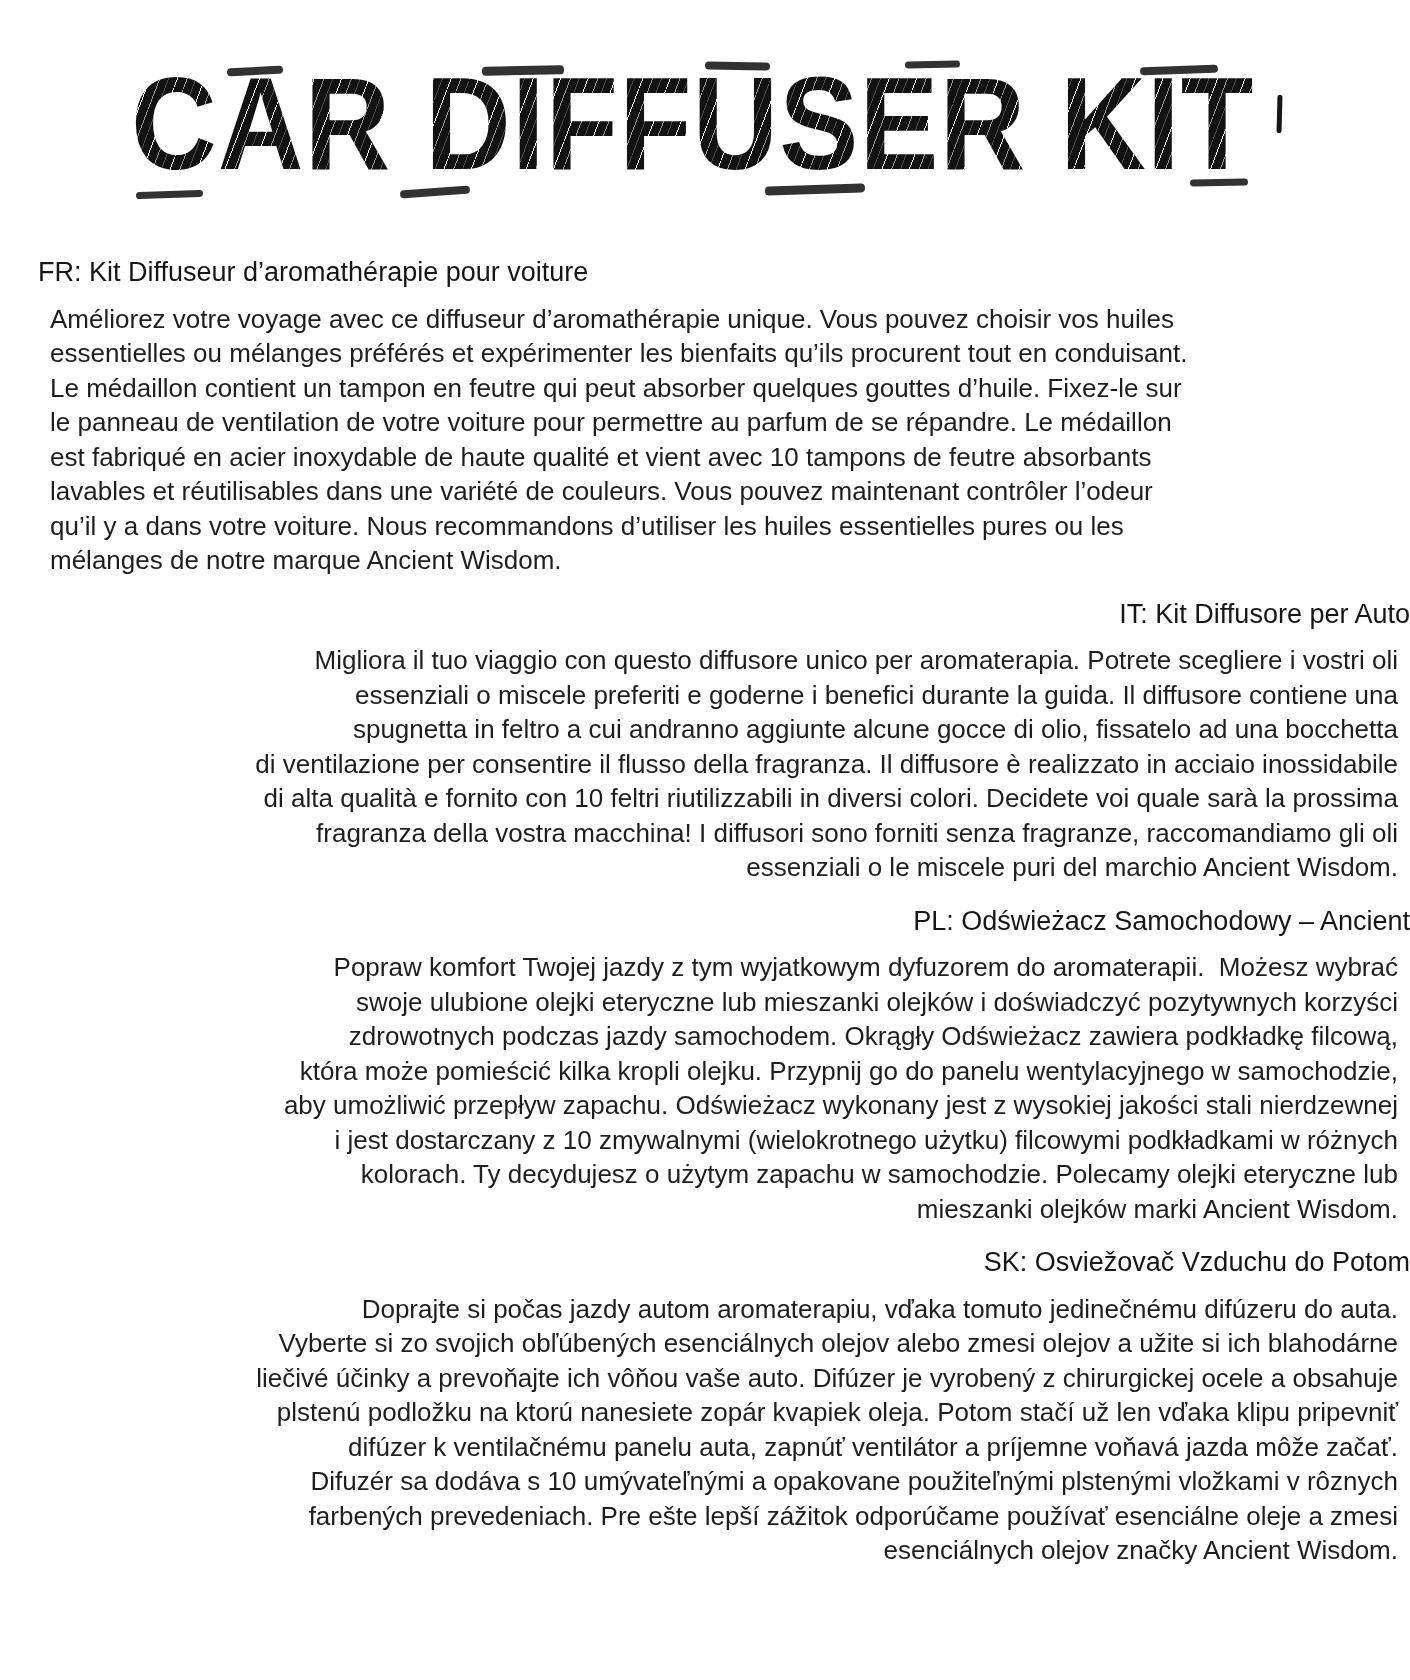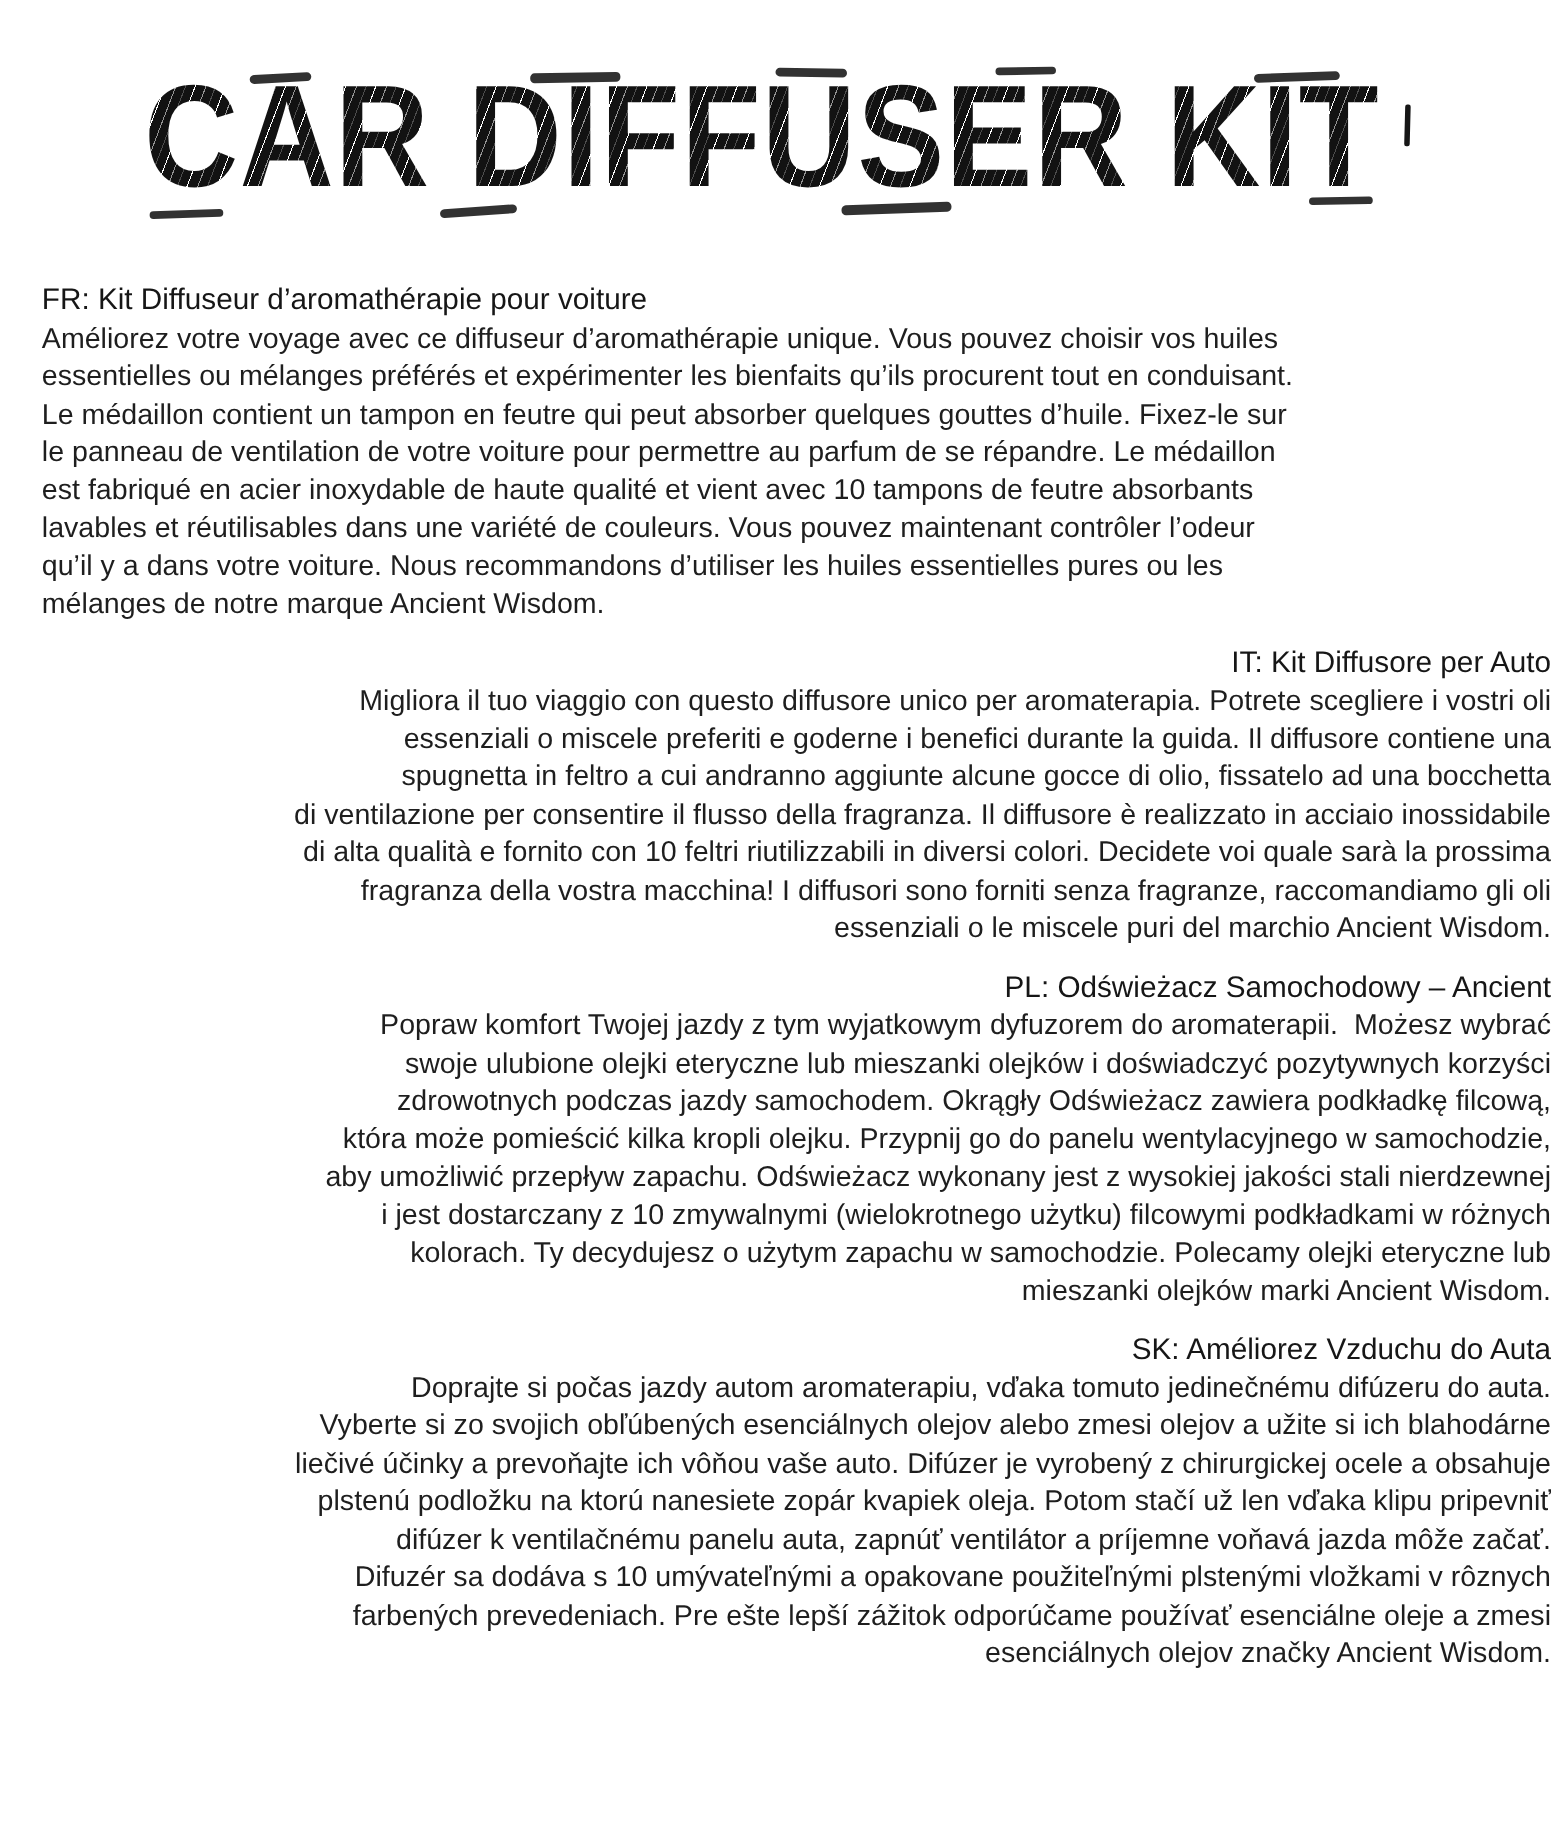--- a/index.html
+++ b/index.html
@@ -76,21 +76,21 @@
     text-align: right;
   }
   .lang-section h2 {
     margin: 0;
     font-size: 27px;
     line-height: 34.5px;
     font-weight: normal;
     color: #161616;
   }
   .lang-section p {
-    margin: 0;
+    margin: 12px;
     font-size: 26px;
     line-height: 34.5px;
     white-space: pre;
     color: #1e1e1e;
   }
 </style>
 </head>
 <body>
 
 <div class="title-wrap">
@@ -139,21 +139,21 @@
 swoje ulubione olejki eteryczne lub mieszanki olejków i doświadczyć pozytywnych korzyści
 zdrowotnych podczas jazdy samochodem. Okrągły Odświeżacz zawiera podkładkę filcową,
 która może pomieścić kilka kropli olejku. Przypnij go do panelu wentylacyjnego w samochodzie,
 aby umożliwić przepływ zapachu. Odświeżacz wykonany jest z wysokiej jakości stali nierdzewnej
 i jest dostarczany z 10 zmywalnymi (wielokrotnego użytku) filcowymi podkładkami w różnych
 kolorach. Ty decydujesz o użytym zapachu w samochodzie. Polecamy olejki eteryczne lub
 mieszanki olejków marki Ancient Wisdom.</p>
   </section>
 
   <section class="lang-section">
-    <h2>SK: Améliorez Vzduchu do Auta</h2>
+    <h2>SK: Osviežovač Vzduchu do Potom</h2>
     <p>Doprajte si počas jazdy autom aromaterapiu, vďaka tomuto jedinečnému difúzeru do auta.
 Vyberte si zo svojich obľúbených esenciálnych olejov alebo zmesi olejov a užite si ich blahodárne
 liečivé účinky a prevoňajte ich vôňou vaše auto. Difúzer je vyrobený z chirurgickej ocele a obsahuje
 plstenú podložku na ktorú nanesiete zopár kvapiek oleja. Potom stačí už len vďaka klipu pripevniť
 difúzer k ventilačnému panelu auta, zapnúť ventilátor a príjemne voňavá jazda môže začať.
 Difuzér sa dodáva s 10 umývateľnými a opakovane použiteľnými plstenými vložkami v rôznych
 farbených prevedeniach. Pre ešte lepší zážitok odporúčame používať esenciálne oleje a zmesi
 esenciálnych olejov značky Ancient Wisdom.</p>
   </section>
 

